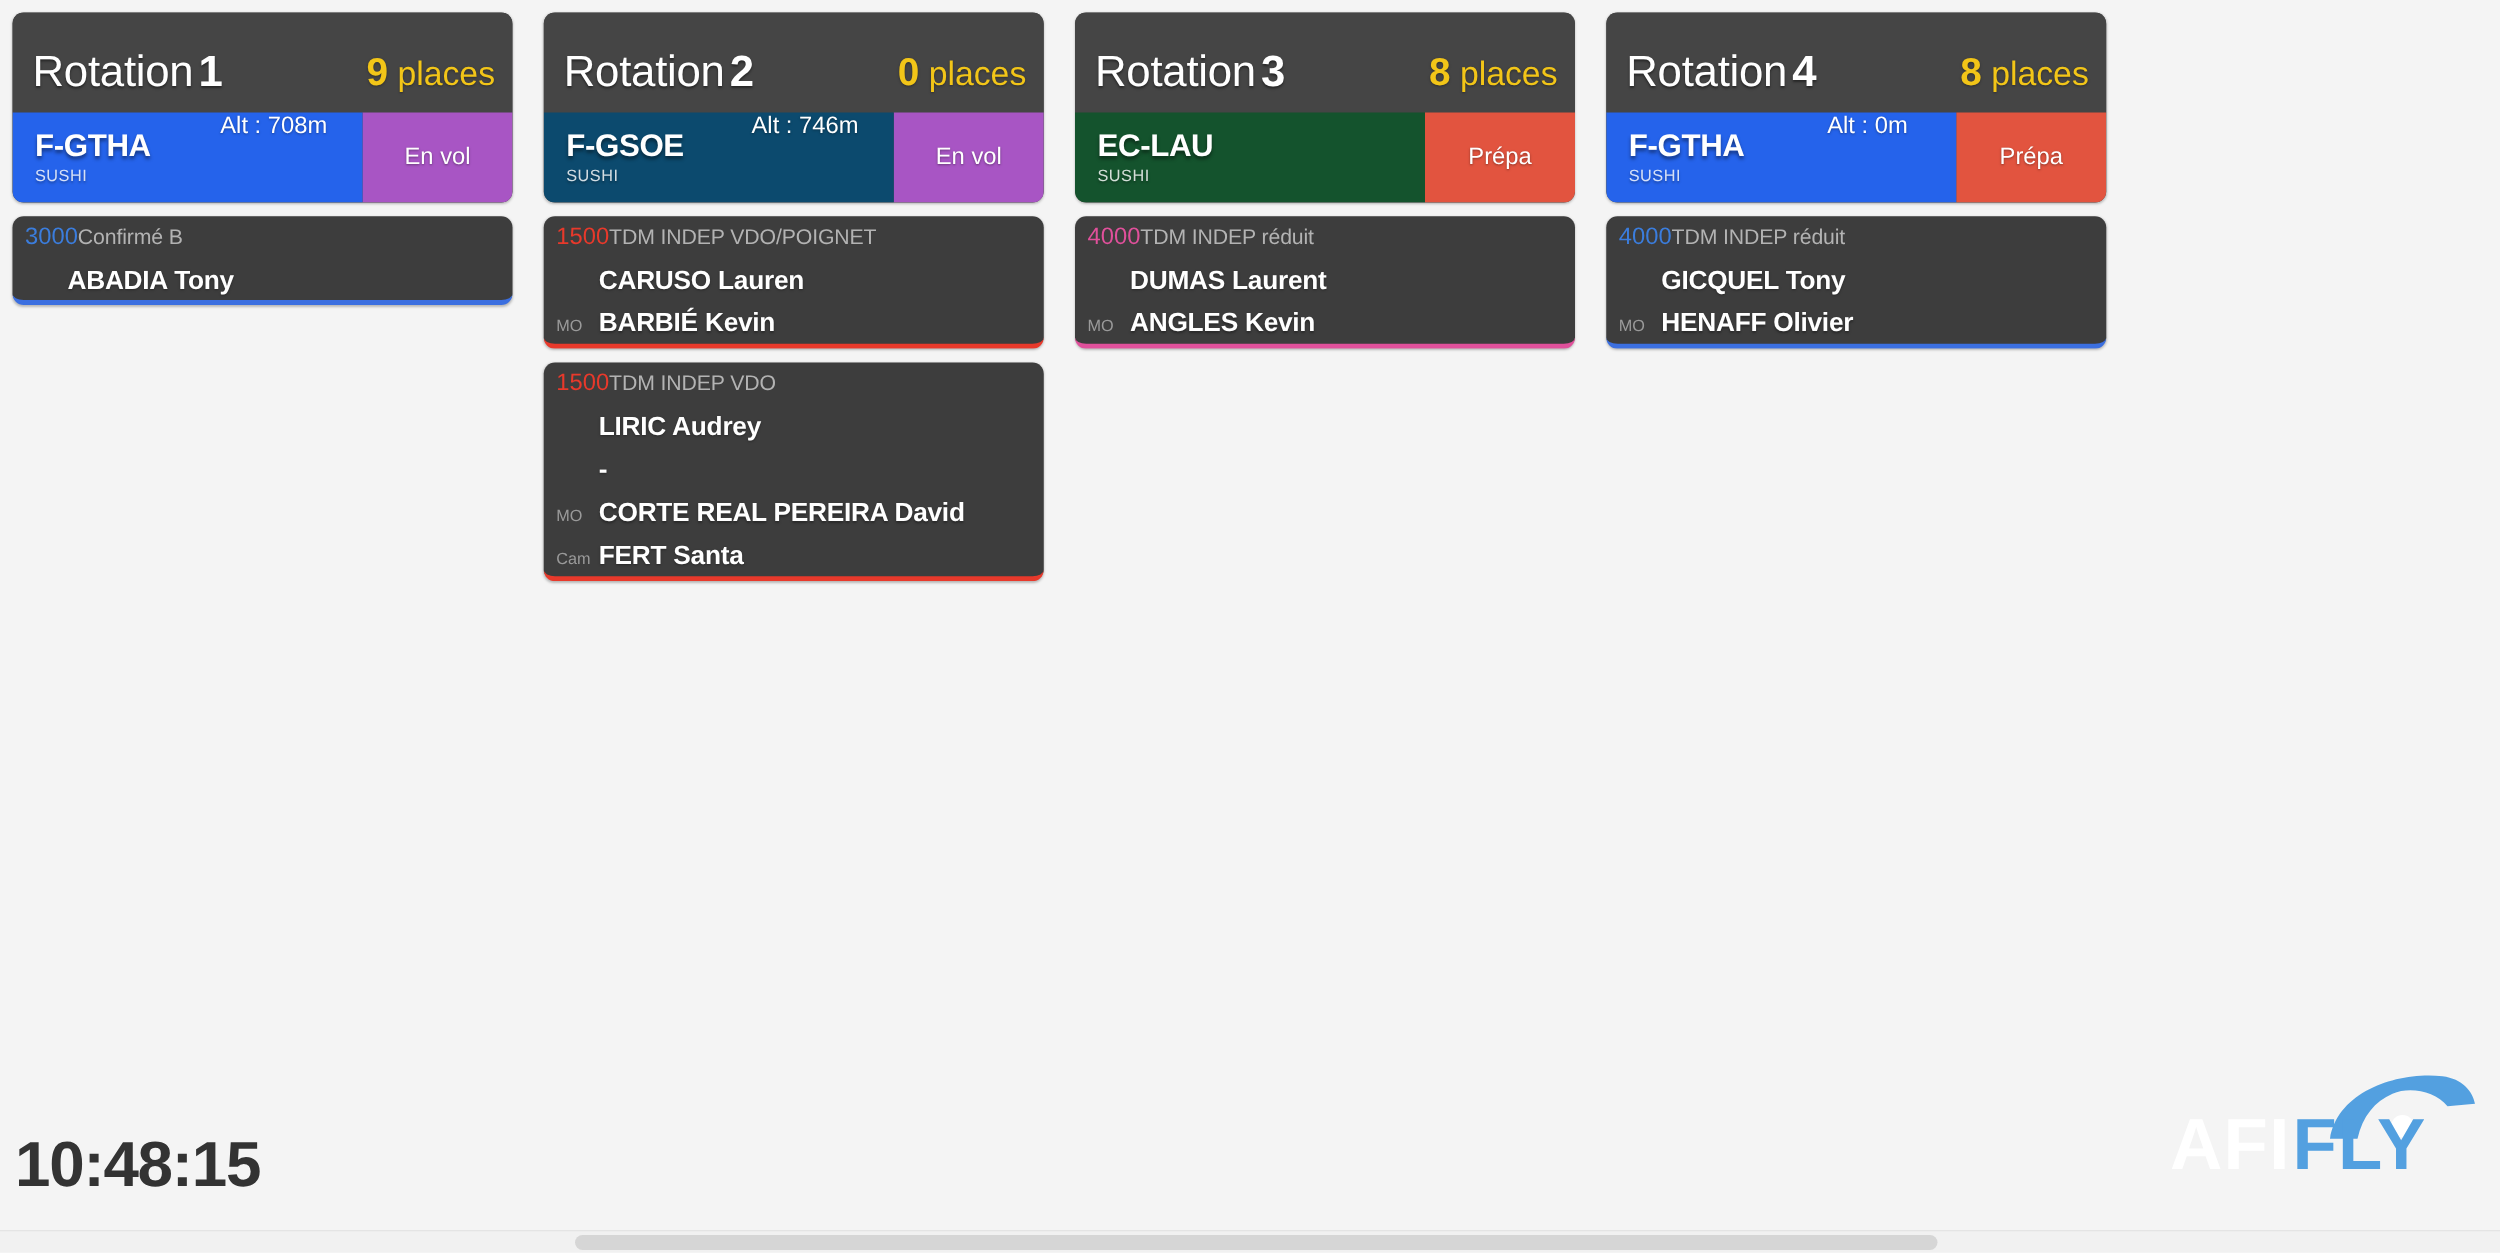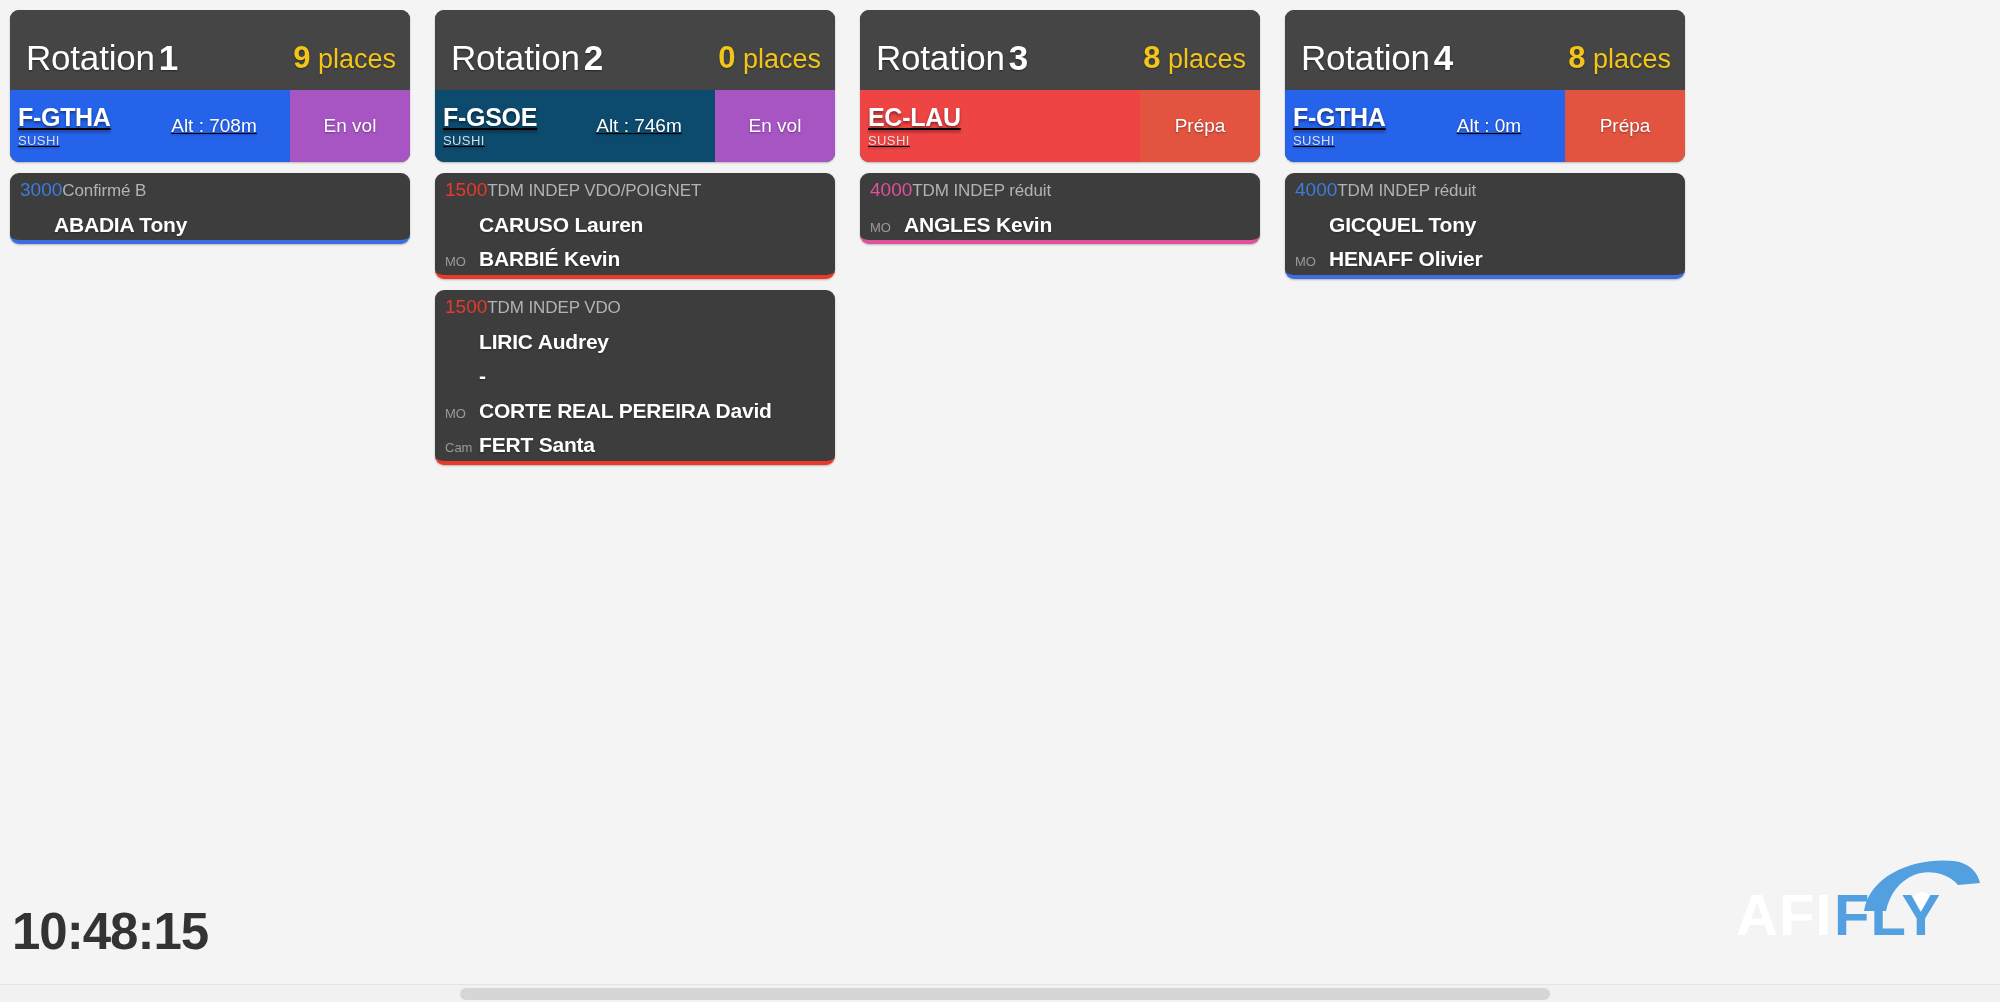--- a/index.html
+++ b/index.html
@@ -82,24 +82,22 @@
   
   .aircraft-strip {
     height: 72px;
     display: flex;
     align-items: stretch;
   }
 
   .aircraft-main {
     flex: 1 1 auto;
     display: flex;
-    align-items: center;
-    padding-left: 8px;
+    padding-left: 18px;
     position: relative;
-    text-decoration: underline;
   }
 
   .aircraft-ident {
     display: flex;
     flex-direction: column;
     justify-content: center;
     min-width: 130px;
   }
 
   .aircraft-reg {
@@ -314,32 +312,36 @@
         </div>
       </div>
     </div>
     <div class="rotation-column">
       <div class="rotation-card">
         <div class="rotation-header">
           <div class="rotation-title"><span>Rotation</span><span class="rot-num">3</span></div>
           <div class="rotation-places"><span class="places-num">8</span> <span>places</span></div>
         </div>
         <div class="aircraft-strip">
-          <div class="aircraft-main" style="background: #ef4444;">
+          <div class="aircraft-main" style="background: #14532d;">
             <div class="aircraft-ident">
               <div class="aircraft-reg">EC-LAU</div>
               <div class="aircraft-sub">SUSHI</div>
             </div>
             <div class="aircraft-alt"></div>
           </div>
           <div class="aircraft-status" style="background: rgb(226, 84, 63);">Prépa</div>
         </div>
       </div>
       <div class="task-card" style="border-bottom-color: rgb(224, 80, 155);">
         <div class="task-head"><span class="task-alt" style="color: rgb(224, 80, 155);">4000</span><span class="task-type">TDM INDEP réduit</span></div>
+        <div class="task-person">
+          <span class="person-role"></span>
+          <span class="person-name">DUMAS Laurent</span>
+        </div>
         <div class="task-person">
           <span class="person-role">MO</span>
           <span class="person-name">ANGLES Kevin</span>
         </div>
       </div>
     </div>
     <div class="rotation-column">
       <div class="rotation-card">
         <div class="rotation-header">
           <div class="rotation-title"><span>Rotation</span><span class="rot-num">4</span></div>

